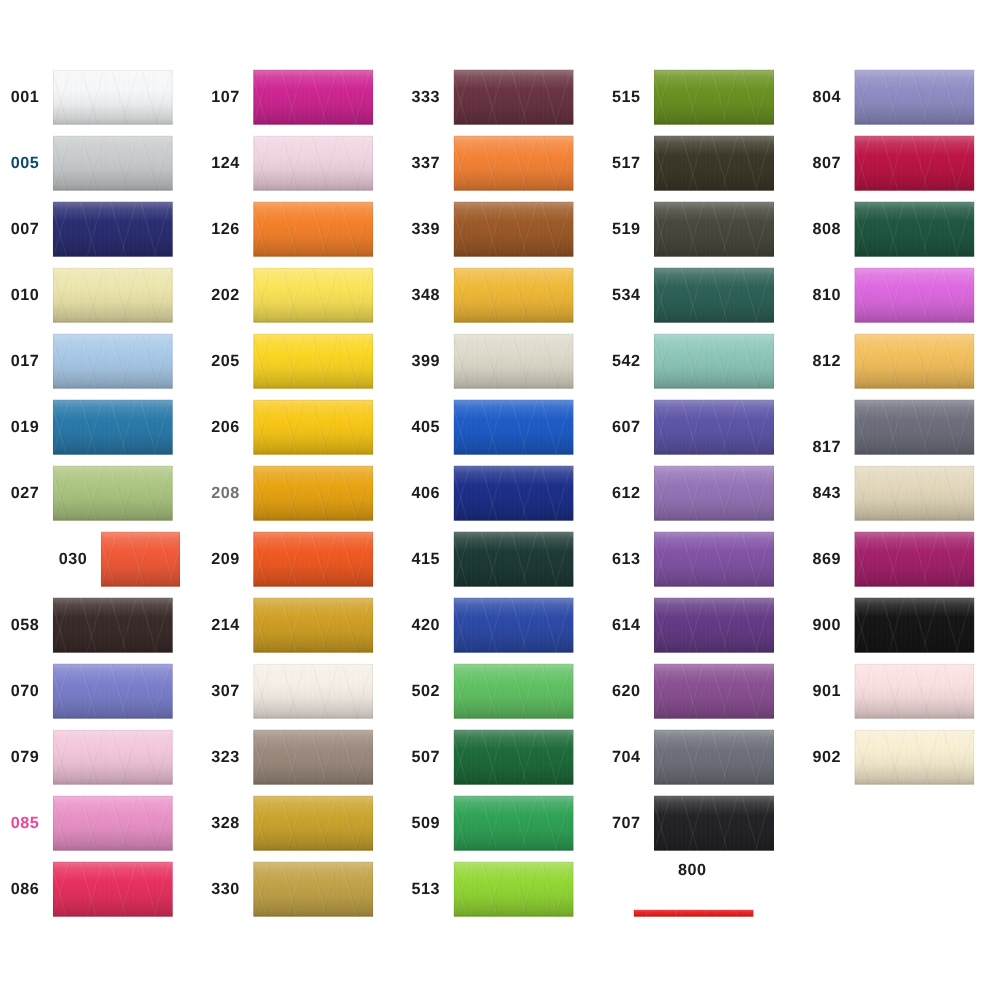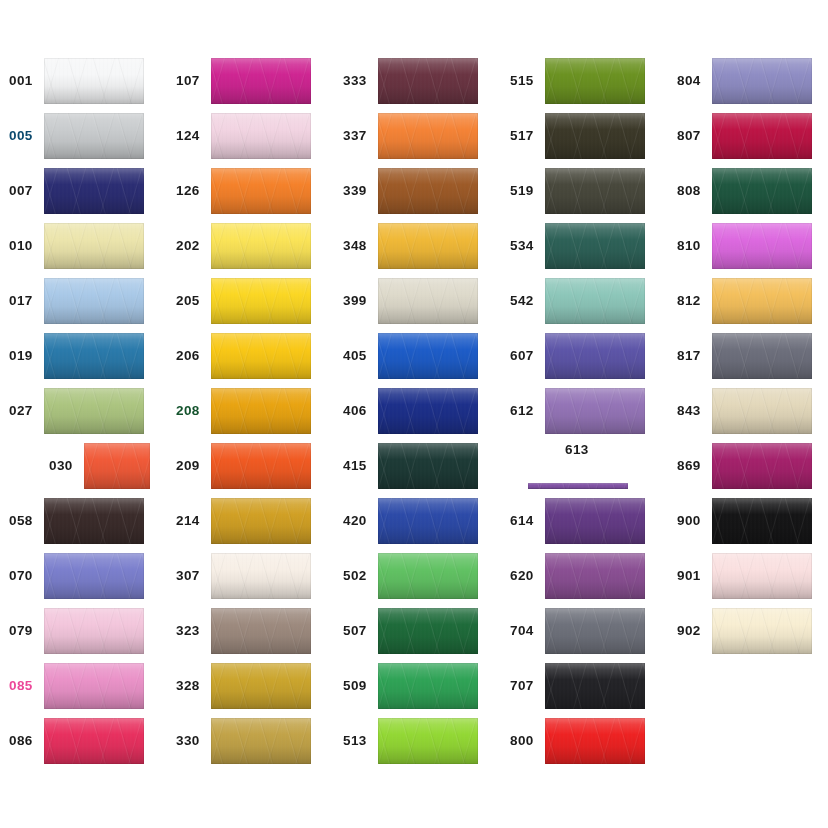--- a/index.html
+++ b/index.html
@@ -271,21 +271,21 @@
       <div class="swatch-row" style="top: 333px;">
         <span class="swatch-code" style="color: rgb(28, 28, 28);">206</span>
         <span class="swatch-spool">
           <span class="swatch-base" style="background: rgb(249, 200, 22);"></span>
           <span class="swatch-threads"></span>
           <span class="swatch-shade"></span>
           <span class="swatch-edge"></span>
         </span>
       </div>
       <div class="swatch-row" style="top: 388px;">
-        <span class="swatch-code" style="color: #14532d;">208</span>
+        <span class="swatch-code" style="color: #737373;">208</span>
         <span class="swatch-spool">
           <span class="swatch-base" style="background: rgb(233, 164, 17);"></span>
           <span class="swatch-threads"></span>
           <span class="swatch-shade"></span>
           <span class="swatch-edge"></span>
         </span>
       </div>
       <div class="swatch-row" style="top: 443px;">
         <span class="swatch-code" style="color: rgb(28, 28, 28);">209</span>
         <span class="swatch-spool">
@@ -517,21 +517,21 @@
       </div>
       <div class="swatch-row" style="top: 388px;">
         <span class="swatch-code" style="color: rgb(28, 28, 28);">612</span>
         <span class="swatch-spool">
           <span class="swatch-base" style="background: rgb(148, 116, 183);"></span>
           <span class="swatch-threads"></span>
           <span class="swatch-shade"></span>
           <span class="swatch-edge"></span>
         </span>
       </div>
-      <div class="swatch-row" style="top: 443px; flex-direction: column;">
+      <div class="swatch-row" style="top: 443px;">
         <span class="swatch-code" style="color: rgb(28, 28, 28);">613</span>
         <span class="swatch-spool">
           <span class="swatch-base" style="background: rgb(130, 83, 166);"></span>
           <span class="swatch-threads"></span>
           <span class="swatch-shade"></span>
           <span class="swatch-edge"></span>
         </span>
       </div>
       <div class="swatch-row" style="top: 498px;">
         <span class="swatch-code" style="color: rgb(28, 28, 28);">614</span>
@@ -562,21 +562,21 @@
       </div>
       <div class="swatch-row" style="top: 663px;">
         <span class="swatch-code" style="color: rgb(28, 28, 28);">707</span>
         <span class="swatch-spool">
           <span class="swatch-base" style="background: rgb(35, 35, 39);"></span>
           <span class="swatch-threads"></span>
           <span class="swatch-shade"></span>
           <span class="swatch-edge"></span>
         </span>
       </div>
-      <div class="swatch-row" style="top: 718px;">
+      <div class="swatch-row" style="top: 718px; flex-direction: column;">
         <span class="swatch-code" style="color: rgb(28, 28, 28);">800</span>
         <span class="swatch-spool">
           <span class="swatch-base" style="background: rgb(238, 34, 34);"></span>
           <span class="swatch-threads"></span>
           <span class="swatch-shade"></span>
           <span class="swatch-edge"></span>
         </span>
       </div>
     </div>
     <div class="column" style="left: 668px;">
@@ -618,21 +618,21 @@
       </div>
       <div class="swatch-row" style="top: 278px;">
         <span class="swatch-code" style="color: rgb(28, 28, 28);">812</span>
         <span class="swatch-spool">
           <span class="swatch-base" style="background: rgb(244, 192, 92);"></span>
           <span class="swatch-threads"></span>
           <span class="swatch-shade"></span>
           <span class="swatch-edge"></span>
         </span>
       </div>
-      <div class="swatch-row" style="top: 333px;">
+      <div class="swatch-row" style="top: 333px; align-items: flex-end;">
         <span class="swatch-code" style="color: rgb(28, 28, 28);">817</span>
         <span class="swatch-spool">
           <span class="swatch-base" style="background: rgb(109, 111, 124);"></span>
           <span class="swatch-threads"></span>
           <span class="swatch-shade"></span>
           <span class="swatch-edge"></span>
         </span>
       </div>
       <div class="swatch-row" style="top: 388px;">
         <span class="swatch-code" style="color: rgb(28, 28, 28);">843</span>

